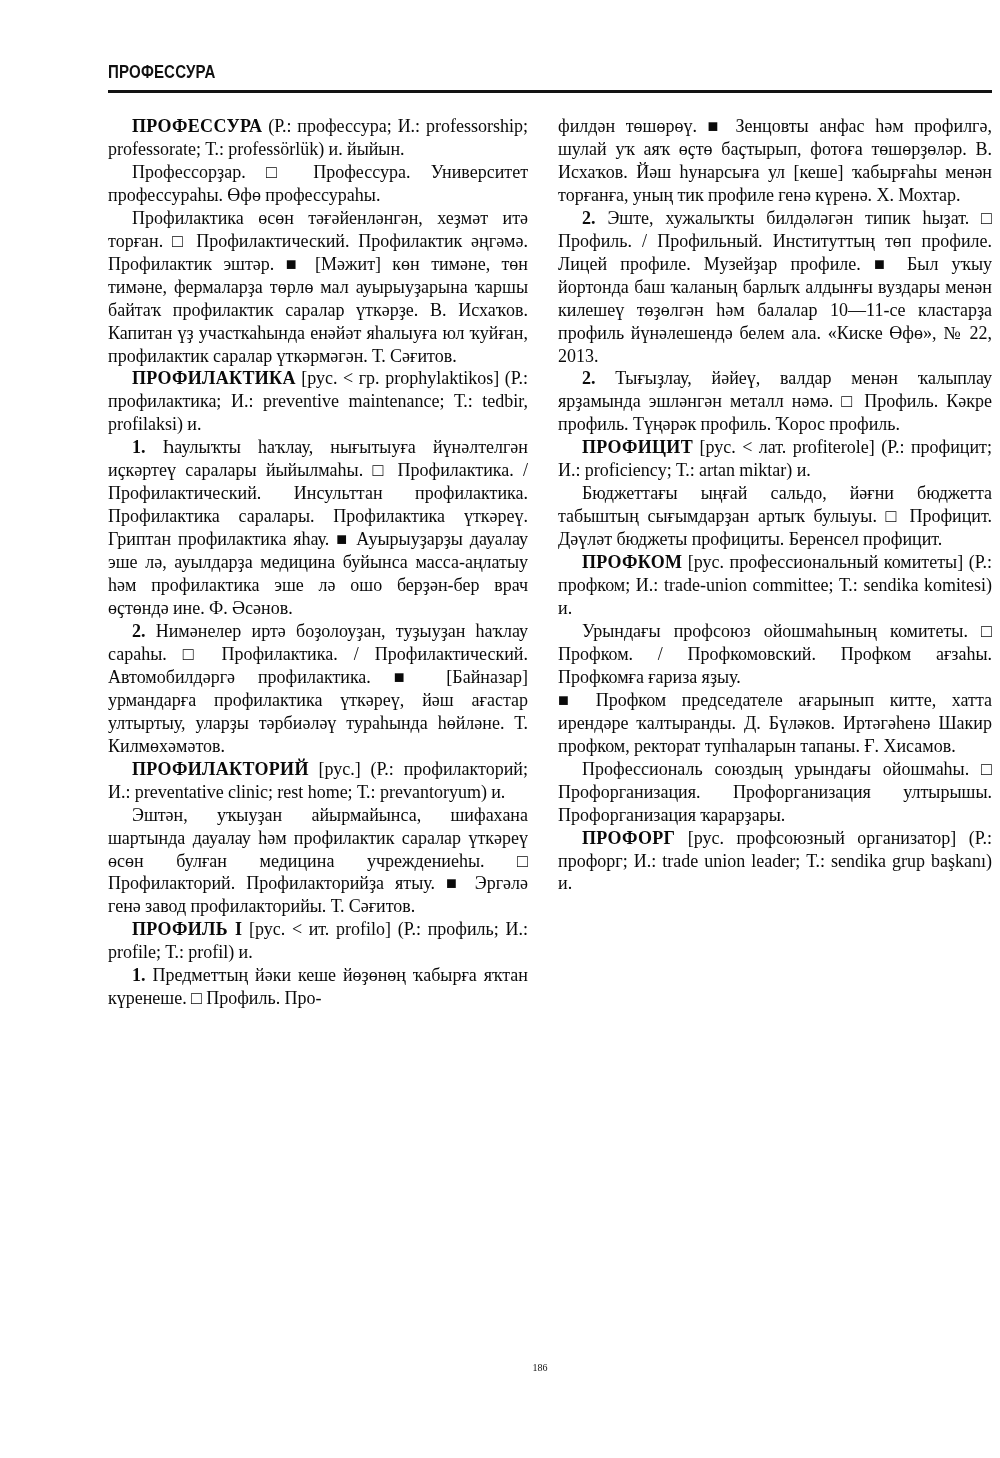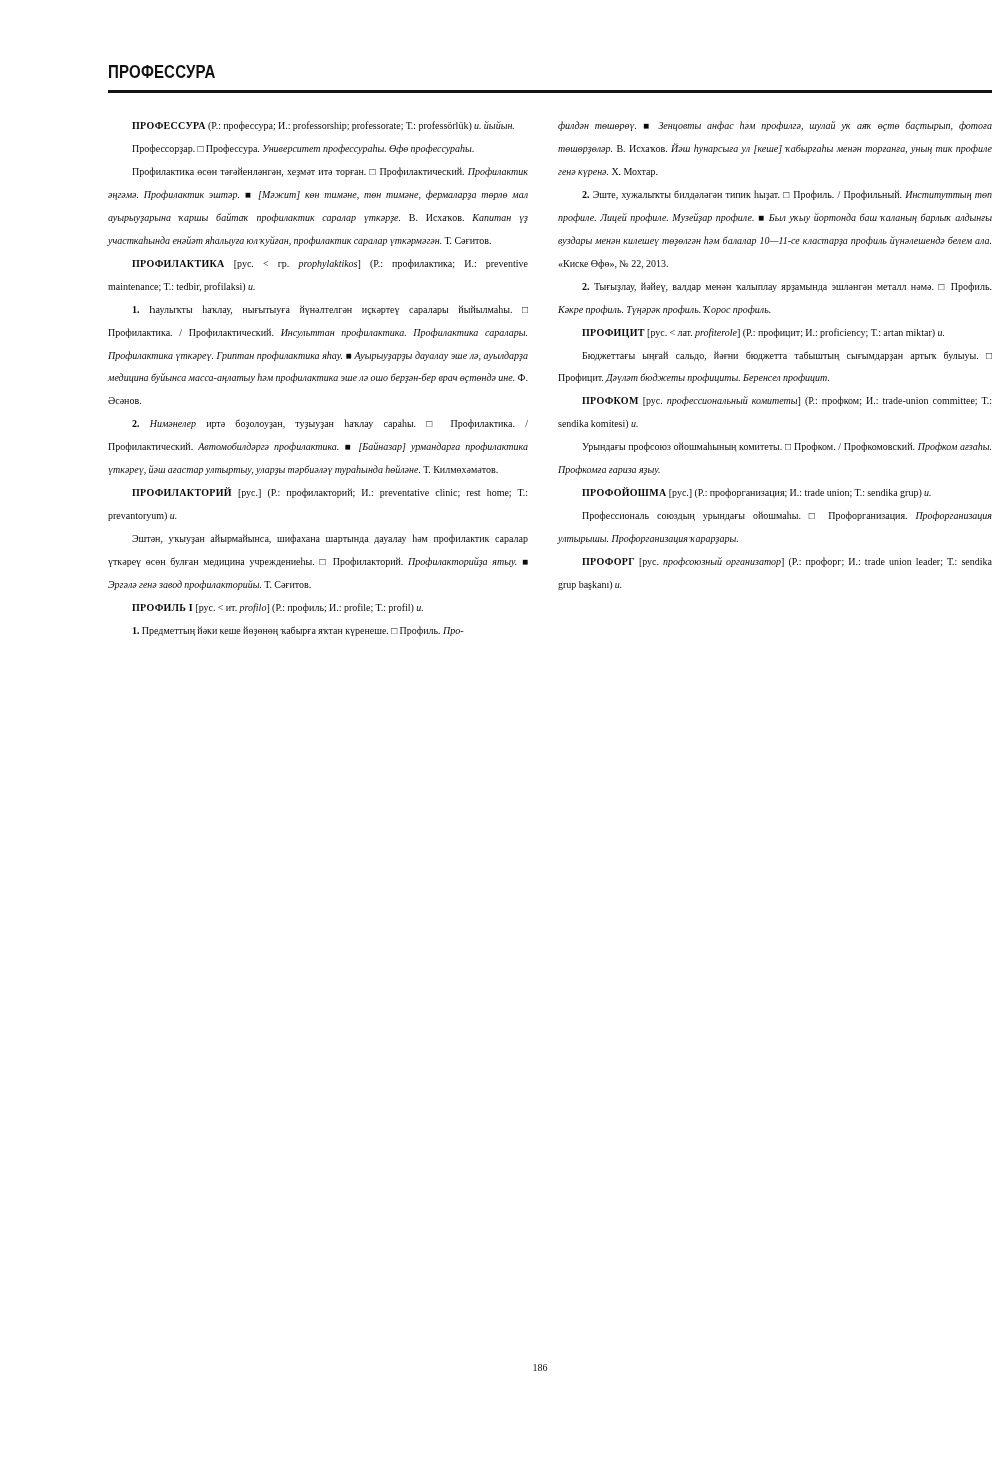--- a/index.html
+++ b/index.html
@@ -51,21 +51,21 @@
     position: absolute;
     left: 68px;
     top: 115px;
     width: 884px;
     height: 1230px;
     display: flex;
     justify-content: space-between;
   }
   .col {
     width: 420px;
-    font-size: 10px;
+    font-size: 18px;
     line-height: 22.95px;
     text-align: justify;
     text-justify: inter-word;
     -webkit-hyphens: none;
     hyphens: none;
     word-spacing: -0.2px;
   }
   .col.right { width: 434px; }
 
   .para {
@@ -73,21 +73,21 @@
     text-indent: 24px;
     text-align: justify;
   }
   .para.cont { text-indent: 0; }
 
   
   .hw {
     font-weight: bold;
     letter-spacing: 0.3px;
   }
-  .it { font-style: italic; }
+  .it { }
   .sense { font-weight: bold; font-style: normal; }
   .sq-fill { font-style: normal; }
 
   
   .folio {
     position: absolute;
     left: 0;
     top: 1362px;
     width: 1000px;
     text-align: center;
@@ -135,22 +135,22 @@
 
       <p class="para"><span class="sense">2.</span> <span>Эште, хужалыҡты билдәләгән типик һыҙат. □ Профиль. / Профильный. </span><span class="it">Институттың төп профиле. Лицей профиле. Музейҙар профиле.</span> <span class="sq-fill">■</span> <span class="it">Был уҡыу йортонда баш ҡаланың барлыҡ алдынғы вуздары менән килешеү төҙөлгән һәм балалар 10—11-се кластарҙа профиль йүнәлешендә белем ала.</span> <span>«Киске Өфө», № 22, 2013.</span></p>
 
       <p class="para"><span class="sense">2.</span> <span>Тығыҙлау, йәйеү, валдар менән ҡалыплау ярҙамында эшләнгән металл нәмә. □ Профиль. </span><span class="it">Кәкре профиль. Түңәрәк профиль. Ҡорос профиль.</span></p>
 
       <p class="para"><span class="hw">ПРОФИЦИТ</span> <span>[рус. &lt; лат. </span><span class="it">profiterole</span><span>]</span> <span>(Р.: профицит; И.: proficiency; Т.: artan miktar)</span> <span class="it">и.</span></p>
       <p class="para"><span>Бюджеттағы ыңғай сальдо, йәғни бюджетта табыштың сығымдарҙан артыҡ булыуы. □ Профицит. </span><span class="it">Дәүләт бюджеты профициты. Беренсел профицит.</span></p>
 
       <p class="para"><span class="hw">ПРОФКОМ</span> <span>[рус. </span><span class="it">профессиональный комитеты</span><span>]</span> <span>(Р.: профком; И.: trade-union committee; Т.: sendika komitesi)</span> <span class="it">и.</span></p>
       <p class="para"><span>Урындағы профсоюз ойошмаһының комитеты. □ Профком. / Профкомовский. </span><span class="it">Профком ағзаһы. Профкомға ғариза яҙыу.</span></p>
+      <p class="para cont"><span class="sq-fill">■</span> <span class="it">Профком председателе ағарынып китте, хатта ирендәре ҡалтыранды.</span> <span>Д. Бүләков.</span> <span class="it">Иртәгәһенә Шакир профком, ректорат тупһаларын тапаны.</span> <span>Ғ. Хисамов.</span></p>
 
-      <p class="para"><span class="hw">ПРОФОЙОШМА</span> <span>[рус.]</span> <span>(Р.: профорганизация; И.: trade union; Т.: sendika grup)</span> <span class="it">и.</span></p>
       <p class="para"><span>Профессиональ союздың урындағы ойошмаһы. □ Профорганизация. </span><span class="it">Профорганизация ултырышы. Профорганизация ҡарарҙары.</span></p>
 
       <p class="para"><span class="hw">ПРОФОРГ</span> <span>[рус. </span><span class="it">профсоюзный организатор</span><span>]</span> <span>(Р.: профорг; И.: trade union leader; Т.: sendika grup başkanı)</span> <span class="it">и.</span></p>
 
     </div>
   </div>
 
   <div class="folio">186</div>
 
 </div>

